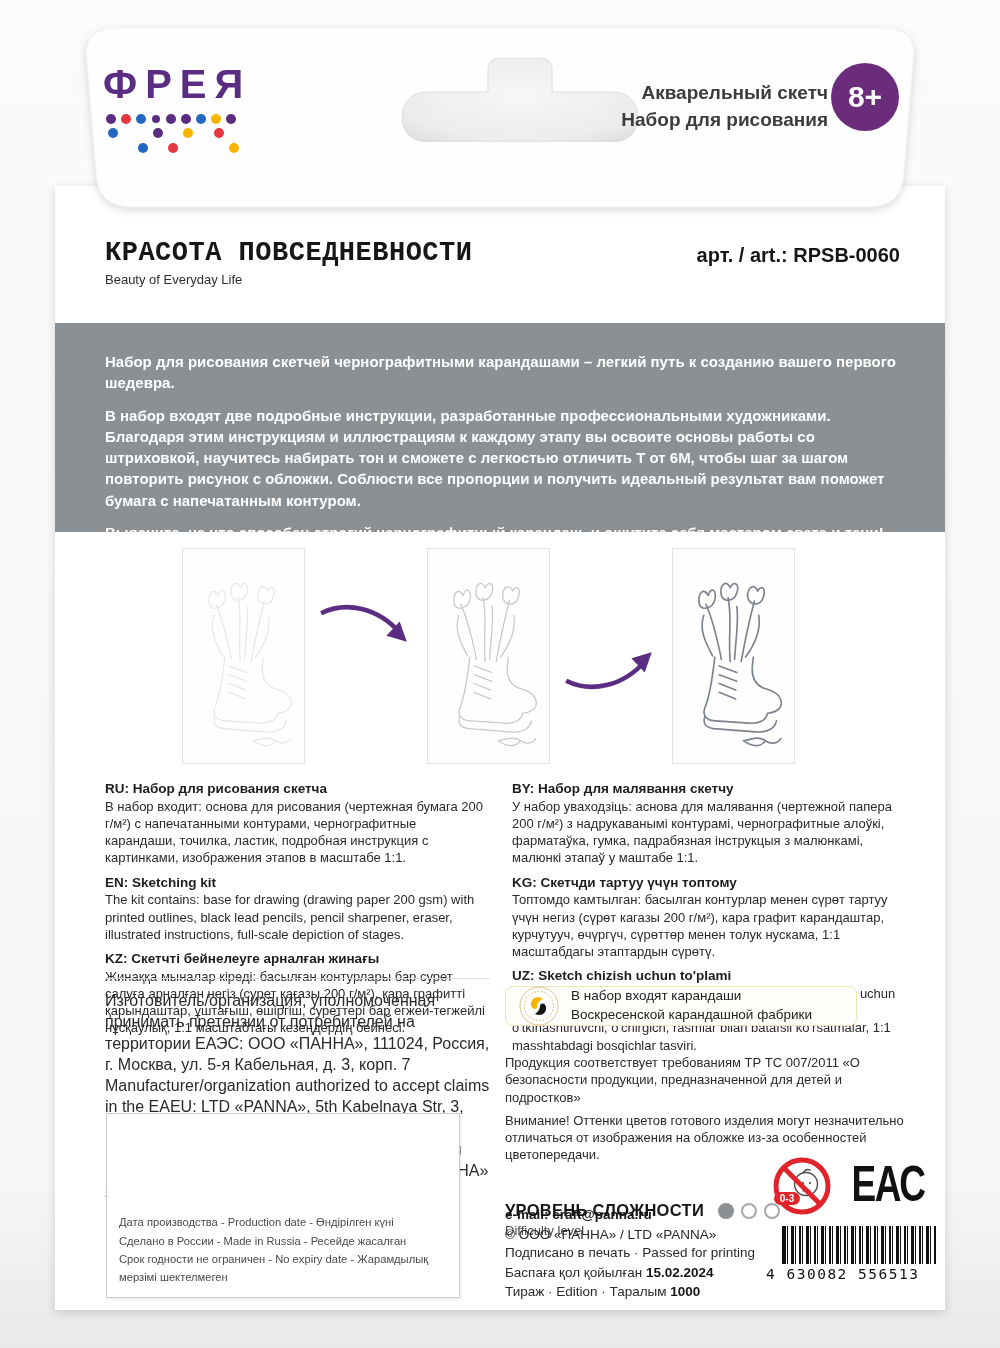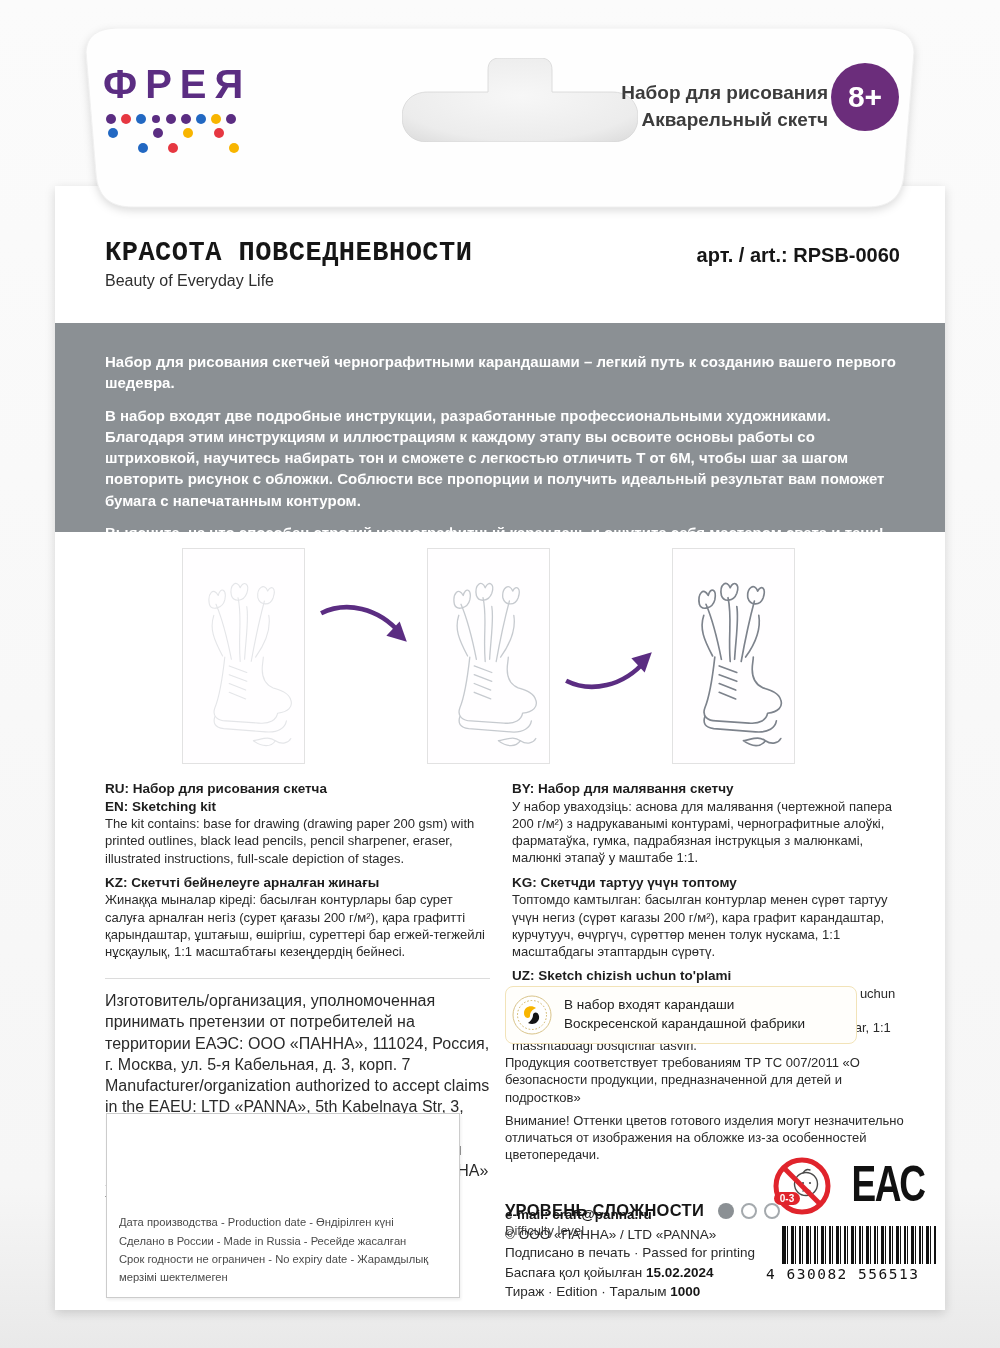--- a/index.html
+++ b/index.html
@@ -17,21 +17,21 @@
              letter-spacing:8px;color:#5b2d82;}
   .logo-dots{position:absolute;left:105px;top:112px;width:136px;height:44px;z-index:5;}
   .product-type{position:absolute;right:172px;top:80px;z-index:5;text-align:right;
                 font-size:19px;font-weight:700;line-height:1.4;color:#3c3c3c;}
   .age-badge{position:absolute;left:831px;top:63px;width:68px;height:68px;z-index:5;
              background:#6b2d7b;border-radius:50%;display:flex;align-items:center;
              justify-content:center;color:#fff;font-size:30px;font-weight:700;}
   
   .title-ru{position:absolute;left:105px;top:238px;z-index:5;font-size:27px;font-weight:700;
             letter-spacing:.5px;color:#161616;font-family:Liberation Mono, monospace;}
-  .title-en{position:absolute;left:105px;top:272px;z-index:5;font-size:16px;color:#2e2e2e;}
+  .title-en{position:absolute;left:105px;top:272px;z-index:5;font-size:13px;color:#2e2e2e;}
   .article{position:absolute;right:100px;top:244px;z-index:5;font-size:20px;font-weight:700;color:#161616;}
   
   .desc-panel{position:absolute;left:55px;top:323px;width:890px;height:209px;z-index:5;
               background:#8b9094;box-sizing:border-box;padding:28px 48px 0 50px;}
   .desc-panel p{margin:0 0 11px 0;color:#fff;font-size:15px;font-weight:700;line-height:1.42;}
   
   .frame{position:absolute;top:548px;width:123px;height:216px;z-index:5;background:#fffeff;
          border:1px solid #e2e2e2;box-sizing:border-box;}
   .frame-1{left:182px;} .frame-2{left:427px;} .frame-3{left:672px;}
   .sketch{width:100%;height:100%;fill:none;stroke:#98a0a8;stroke-linecap:round;stroke-linejoin:round;}
@@ -42,23 +42,23 @@
   .arrow-1{left:315px;top:598px;} .arrow-2{left:560px;top:638px;}
   
   .col-left{position:absolute;left:105px;top:780px;width:385px;z-index:5;}
   .col-right{position:absolute;left:512px;top:780px;width:402px;z-index:5;}
   .lang h4{margin:0;font-size:13.5px;font-weight:700;color:#1d1d1d;line-height:1.3;}
   .lang p{margin:0 0 7px 0;font-size:13px;line-height:1.33;color:#2a2a2a;}
   .divider{position:absolute;left:105px;top:978px;width:385px;height:1px;background:#dcdcdc;z-index:5;}
   .manufacturer{position:absolute;left:105px;top:990px;width:392px;z-index:5;}
   .manufacturer p{margin:0;font-size:16px;line-height:1.33;color:#2a2a2a;}
   
-  .pencil-note{position:absolute;left:505px;top:986px;width:352px;height:58px;z-index:5;
+  .pencil-note{position:absolute;left:505px;top:986px;width:352px;height:40px;z-index:5;
                border:1px solid #f2e3b8;border-radius:8px;background:#fffefb;display:flex;
-               align-items:center;box-sizing:border-box;padding-left:6px;}
+               align-items:center;box-sizing:border-box;padding-left:13px;}
   .pencil-note .txt{margin-left:12px;font-size:13.5px;line-height:1.4;color:#222;}
   .compliance{position:absolute;left:505px;top:1054px;width:402px;z-index:5;}
   .compliance p{margin:0 0 6px 0;font-size:13px;line-height:1.33;color:#2a2a2a;}
   
   .prod-box{position:absolute;left:106px;top:1113px;width:354px;height:185px;z-index:5;
             border:1px solid #cccccc;background:#fff;box-shadow:1px 2px 3px rgba(0,0,0,.07);
             box-sizing:border-box;display:flex;flex-direction:column;justify-content:flex-end;
             padding:12px 12px 11px 12px;}
   .prod-box p{margin:0;font-size:11.2px;line-height:1.62;color:#4a4a4a;}
   
@@ -136,22 +136,22 @@
     <circle cx="8" cy="21" r="5" fill="#2268c2"></circle>
     <circle cx="53" cy="21" r="5" fill="#5b2d82"></circle>
     <circle cx="83" cy="21" r="5" fill="#f8b500"></circle>
     <circle cx="114" cy="21" r="5" fill="#e63741"></circle>
     <circle cx="38" cy="36" r="5" fill="#2268c2"></circle>
     <circle cx="68" cy="36" r="5" fill="#e63741"></circle>
     <circle cx="129" cy="36" r="5" fill="#f8b500"></circle>
   </svg>
 
   <div class="product-type">
+    <div>Акварельный скетч</div>
     <div>Набор для рисования</div>
-    <div>Акварельный скетч</div>
   </div>
   <div class="age-badge" style="background-color: rgb(107, 45, 123);">
     <span>8+</span>
   </div>
 
   <div class="title-ru">КРАСОТА ПОВСЕДНЕВНОСТИ</div>
   <div class="title-en">Beauty of Everyday Life</div>
   <div class="article">арт. / art.: RPSB-0060</div>
 
   <div class="desc-panel" style="background-color: rgb(139, 144, 148);">
@@ -180,20 +180,21 @@
   </svg>
   <div class="frame frame-3">
     <svg class="sketch sketch--s3" viewBox="0 0 110 190">
         <use href="#boot-sketch"></use>
       </svg>
   </div>
 
   <div class="col-left">
     <div class="lang">
       <h4>RU: Набор для рисования скетча</h4>
+      <p>В набор входит: основа для рисования (чертежная бумага 200 г/м²) с напечатанными контурами, чернографитные карандаши, точилка, ластик, подробная инструкция с картинками, изображения этапов в масштабе 1:1.</p>
     </div>
     <div class="lang">
       <h4>EN: Sketching kit</h4>
       <p>The kit contains: base for drawing (drawing paper 200 gsm) with printed outlines, black lead pencils, pencil sharpener, eraser, illustrated instructions, full-scale depiction of stages.</p>
     </div>
     <div class="lang">
       <h4>KZ: Скетчті бейнелеуге арналған жинағы</h4>
       <p>Жинаққа мыналар кіреді: басылған контурлары бар сурет салуға арналған негіз (сурет қағазы 200 г/м²), қара графитті қарындаштар, ұштағыш, өшіргіш, суреттері бар егжей-тегжейлі нұсқаулық, 1:1 масштабтағы кезеңдердің бейнесі.</p>
     </div>
   </div>

